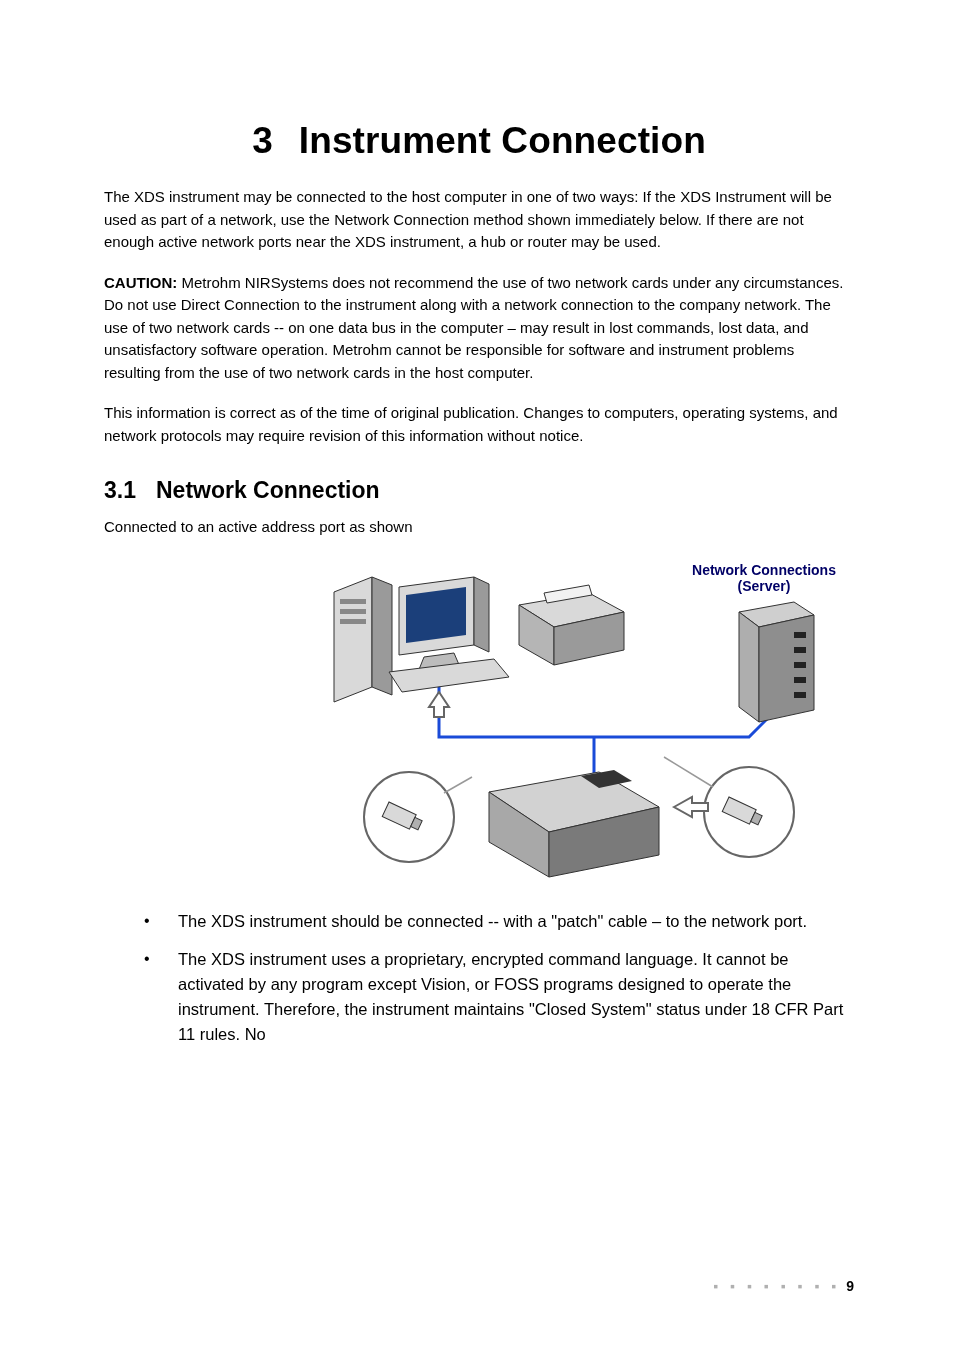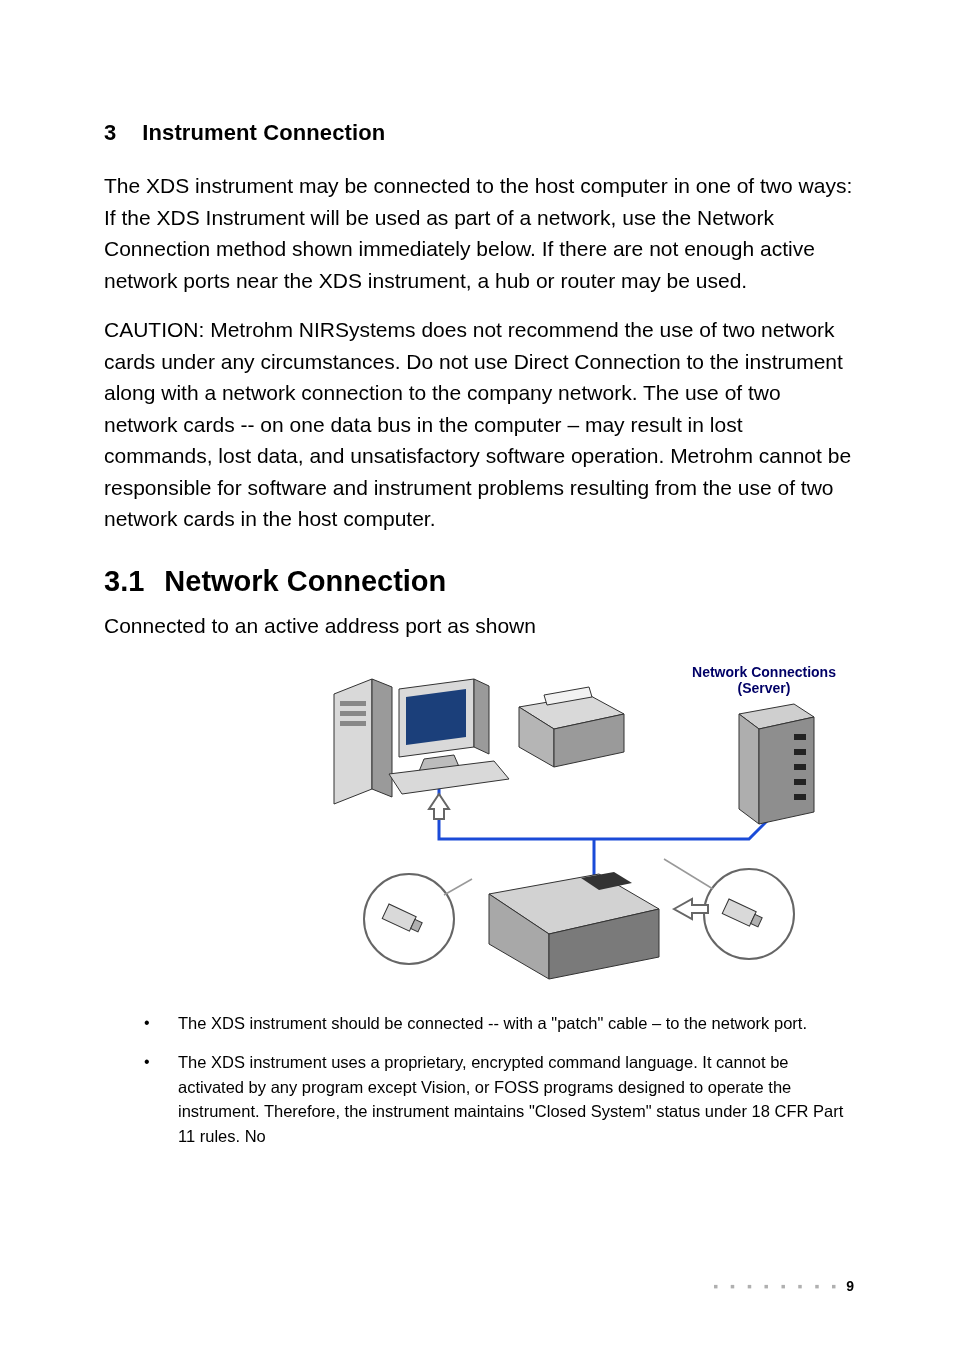--- a/index.html
+++ b/index.html
@@ -11,40 +11,41 @@
     color: #000000;
   }
   .page {
     width: 954px;
     height: 1350px;
     box-sizing: border-box;
     padding: 120px 100px 60px 104px;
     position: relative;
   }
   h1.chapter {
-    font-size: 22px;
+    font-size: 37px;
     font-weight: 700;
     margin: 0 0 24px 0;
     letter-spacing: 0.1px;
+    text-align: center;
   }
   h1.chapter .num {
     display: inline-block;
     margin-right: 26px;
   }
   p.body {
-    font-size: 21px;
+    font-size: 15px;
     line-height: 1.5;
     margin: 0 0 18px 0;
     font-weight: 400;
   }
   p.body .caution {
-    font-weight: 400;
+    font-weight: 700;
   }
   h2.section {
-    font-size: 29px;
+    font-size: 23px;
     font-weight: 700;
     margin: 30px 0 12px 0;
   }
   h2.section .num {
     display: inline-block;
     margin-right: 20px;
   }
   .figure-holder {
     width: 100%;
     margin: 8px 0 22px 0;
@@ -96,20 +97,21 @@
     <span class="num">3</span><span>Instrument Connection</span>
   </h1>
 
   <p class="body">The XDS instrument may be connected to the host computer in one of two ways: If the XDS Instrument will be used as part of a network, use the Network Connection method shown immediately below. If there are not enough active network ports near the XDS instrument, a hub or router may be used.</p>
 
 
   <p class="body">
     <span class="caution">CAUTION:</span><span> Metrohm NIRSystems does not recommend the use of two network cards under any circumstances. Do not use Direct Connection to the instrument along with a network connection to the company network. The use of two network cards -- on one data bus in the computer – may result in lost commands, lost data, and unsatisfactory software operation. Metrohm cannot be responsible for software and instrument problems resulting from the use of two network cards in the host computer.</span>
   </p>
 
+  <p class="body">This information is correct as of the time of original publication. Changes to computers, operating systems, and network protocols may require revision of this information without notice.</p>
 
   <h2 class="section">
     <span class="num">3.1</span><span>Network Connection</span>
   </h2>
 
   <p class="body">Connected to an active address port as shown</p>
 
   <div class="figure-holder">
     <svg width="560" height="330" viewBox="0 0 560 330">
 

